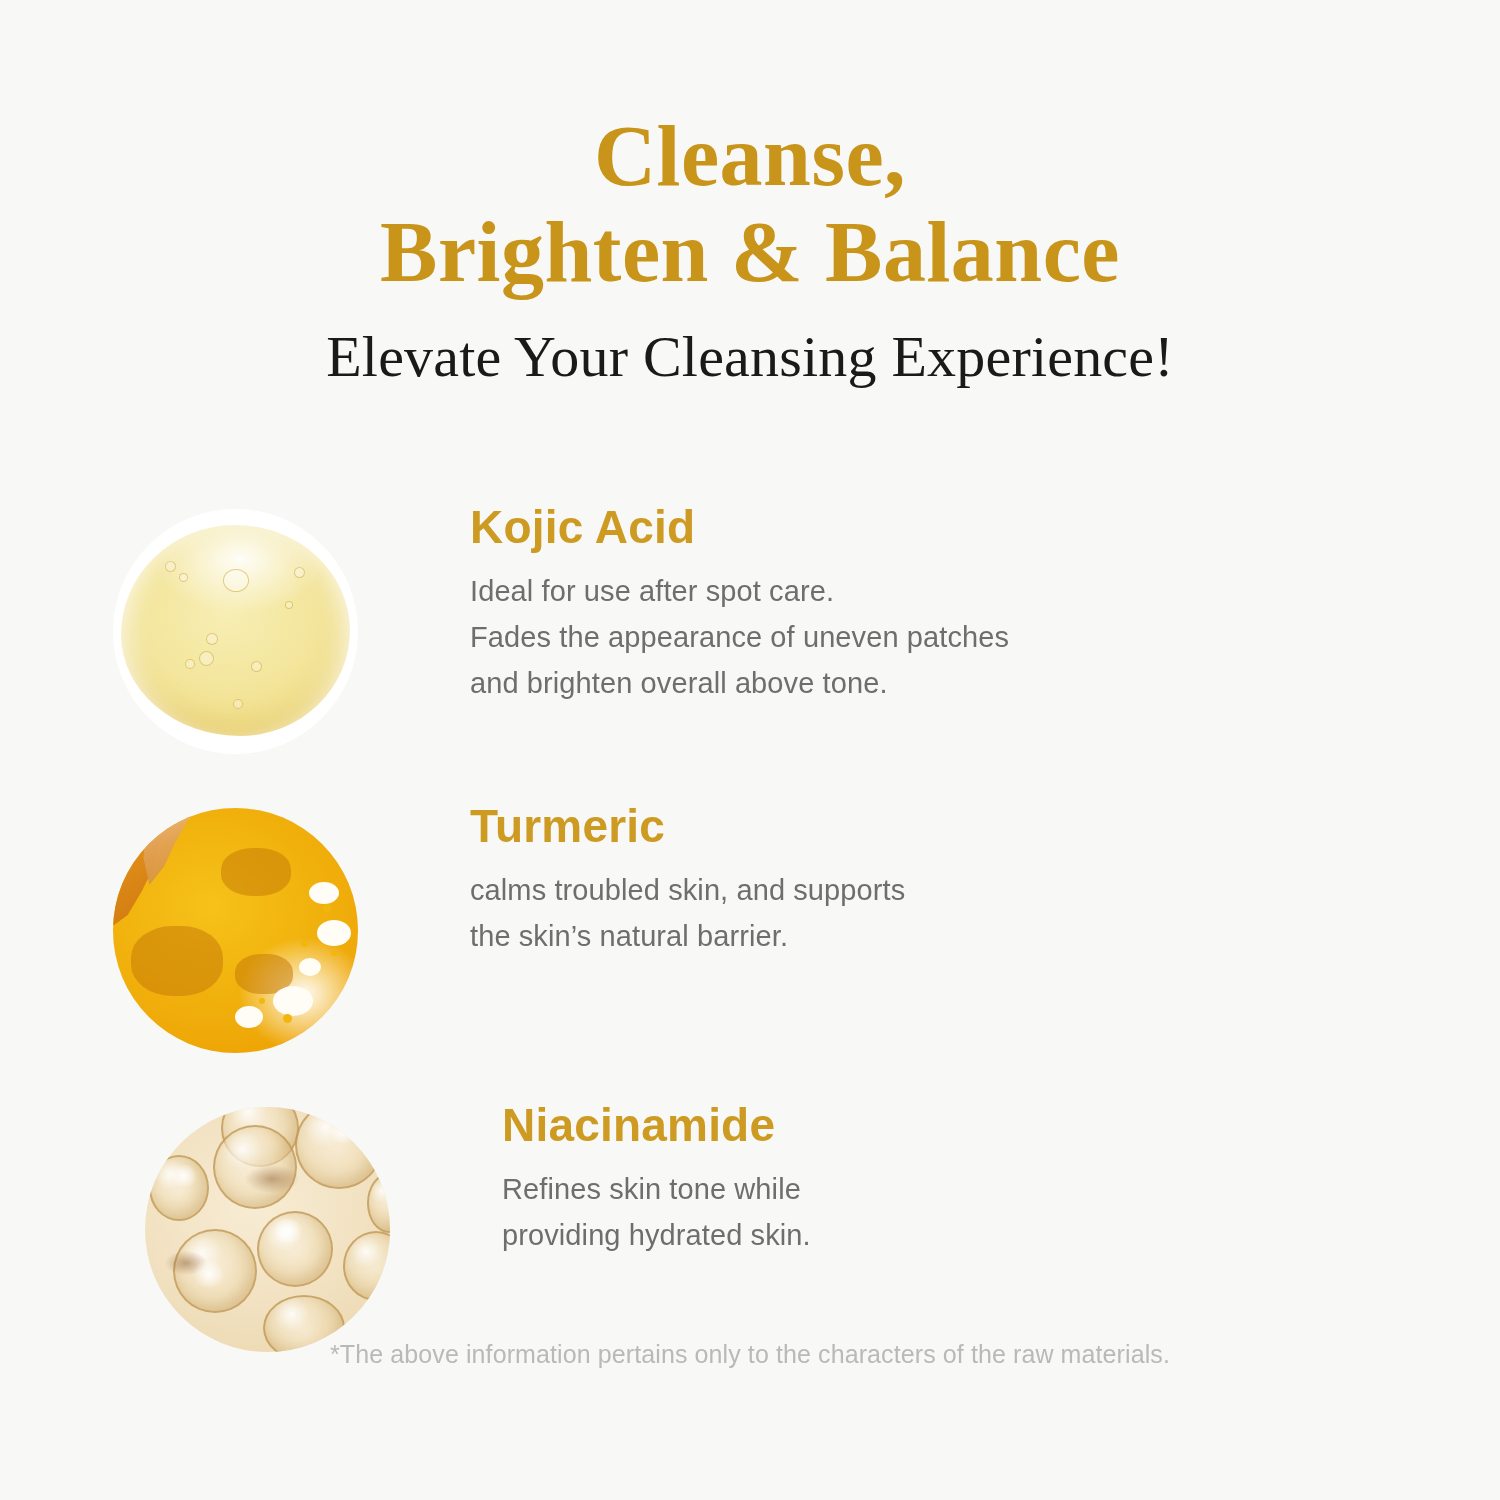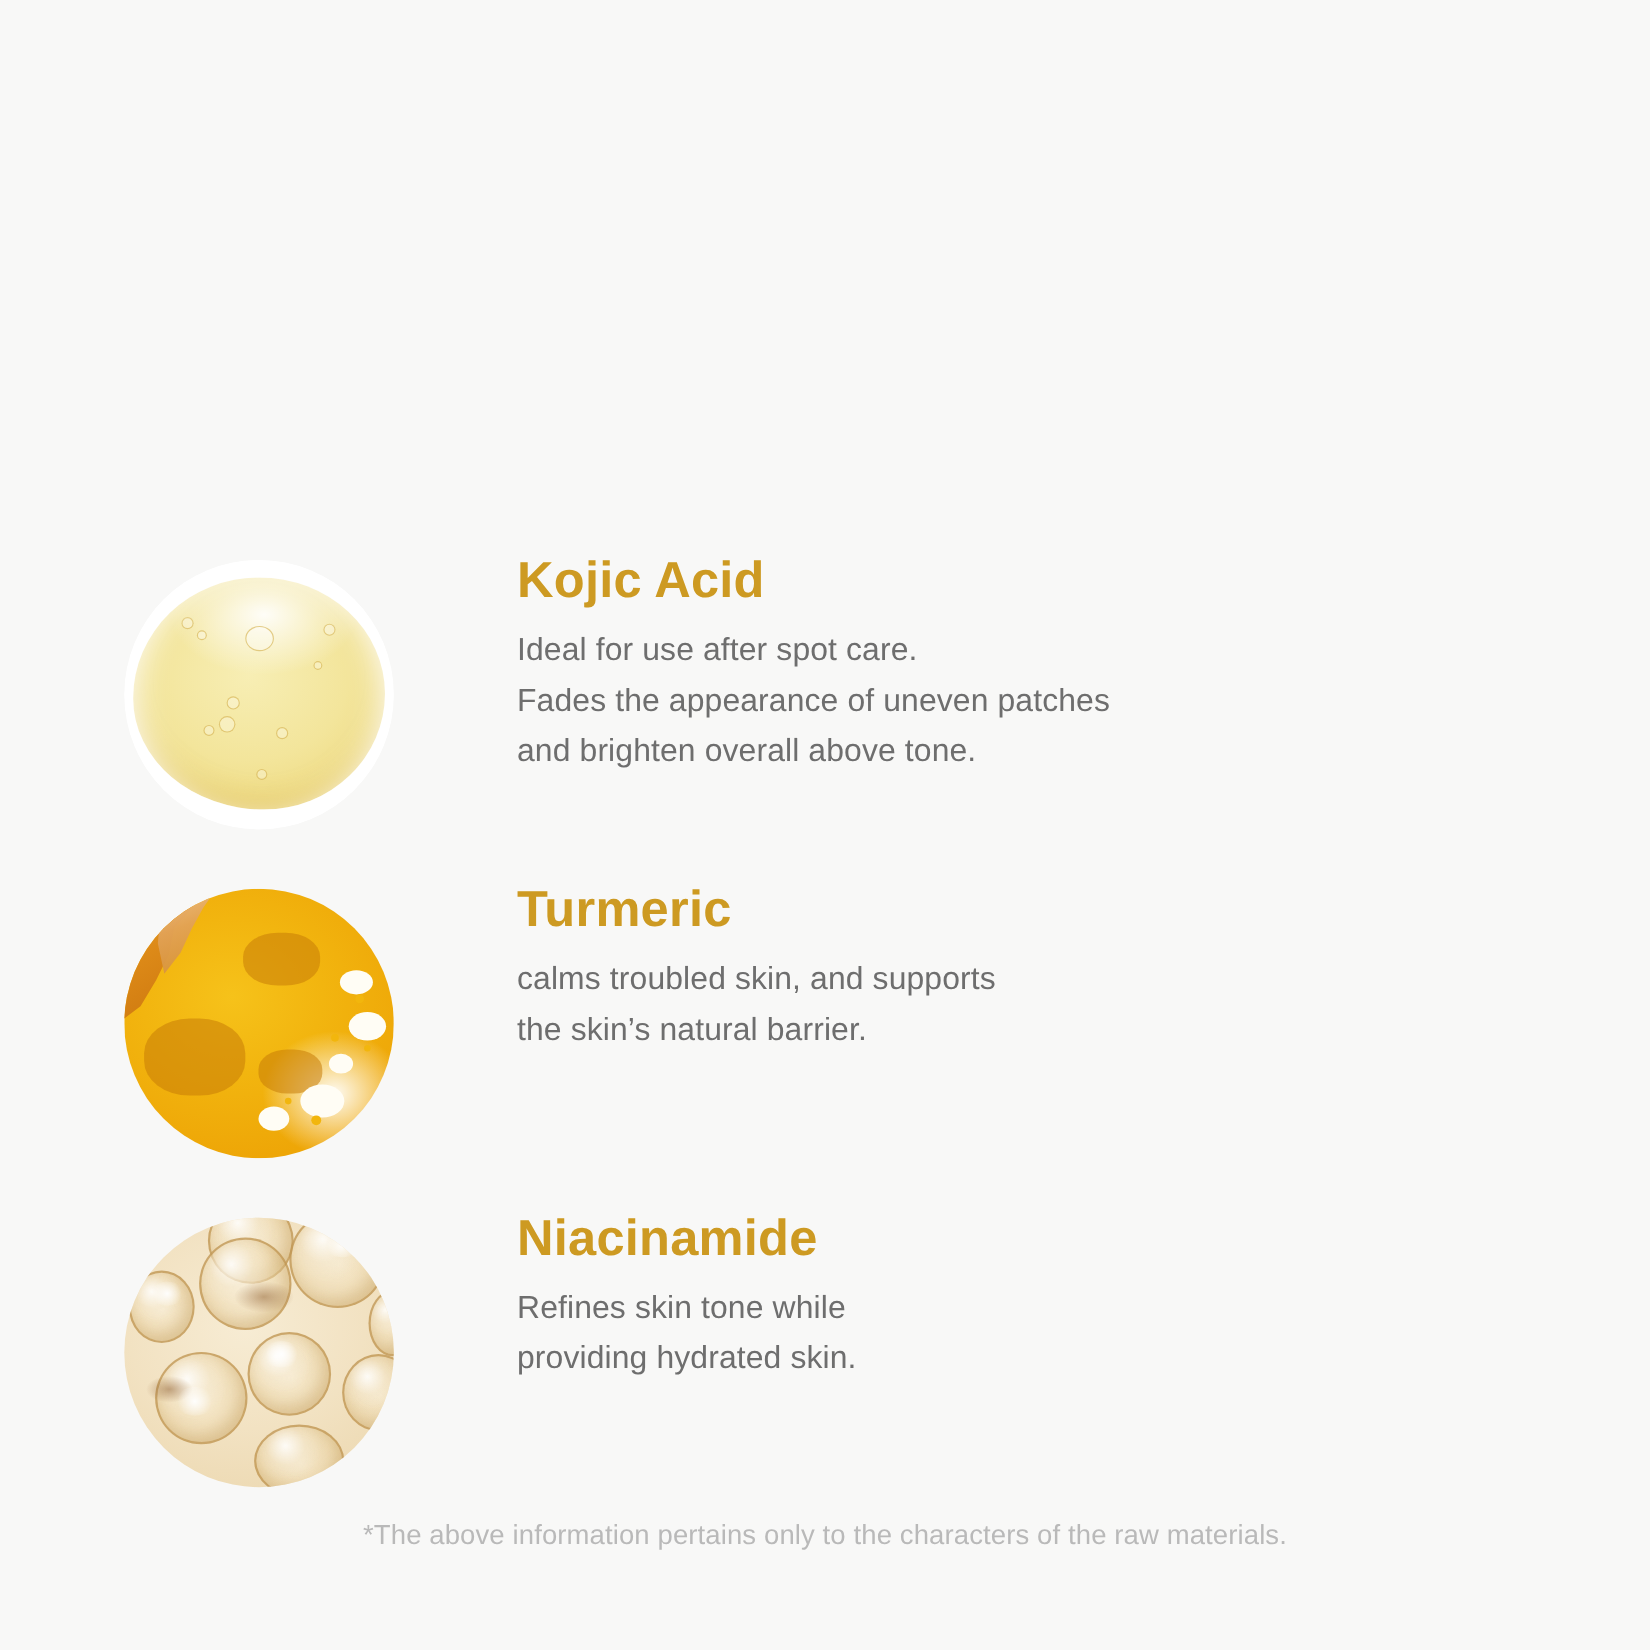--- a/index.html
+++ b/index.html
@@ -56,21 +56,21 @@
     top: 455px;
     left: 0;
     width: 1500px;
   }
   .ingredient-row {
     display: flex;
     align-items: flex-start;
     margin-bottom: 48px;
     margin-top: 48px;
   }
-  .ingredient-row:last-child { margin-bottom: 0; }
+  .ingredient-row:last-child { margin-bottom: 0; padding-left: 32px; }
 
   .swatch-cell {
     width: 470px;
     flex: 0 0 470px;
     display: flex;
     justify-content: center;
     padding-top: 6px;
   }
   .swatch {
     position: relative;
@@ -200,34 +200,41 @@
     color: #6e6e6e;
     margin: 0;
     letter-spacing: 0.1px;
   }
   .ingredient-desc .dline { display: block; white-space: pre; }
 
   
   .footnote {
     position: absolute;
     left: 0;
-    top: 1382px;
+    top: 1340px;
     width: 1500px;
     text-align: center;
     font-family: "Liberation Sans", sans-serif;
     font-size: 25px;
     color: #b9b9b9;
     letter-spacing: 0.1px;
   }
 </style>
 </head>
 <body>
 
 <div class="poster">
 
+  <div class="header">
+    <h1 class="title">
+      <span class="title-line">Cleanse,</span>
+      <span class="title-line">Brighten &amp; Balance</span>
+    </h1>
+    <p class="subtitle">Elevate Your Cleansing Experience!</p>
+  </div>
 
   <div class="ingredients">
 
     <div class="ingredient-row">
       <div class="swatch-cell">
         <div class="swatch swatch-kojic">
           <div class="gel-blob"></div>
           <div class="bub" style="left:110px;top:60px;width:24px;height:21px;"></div>
           <div class="bub" style="left:52px;top:52px;width:9px;height:9px;"></div>
           <div class="bub" style="left:66px;top:64px;width:7px;height:7px;"></div>

